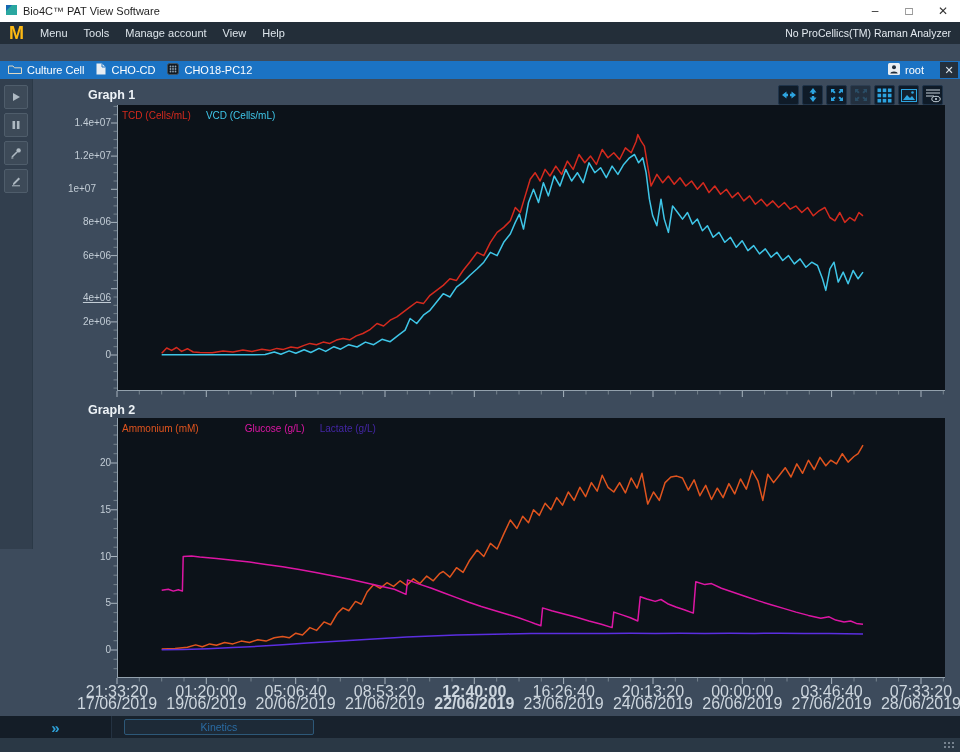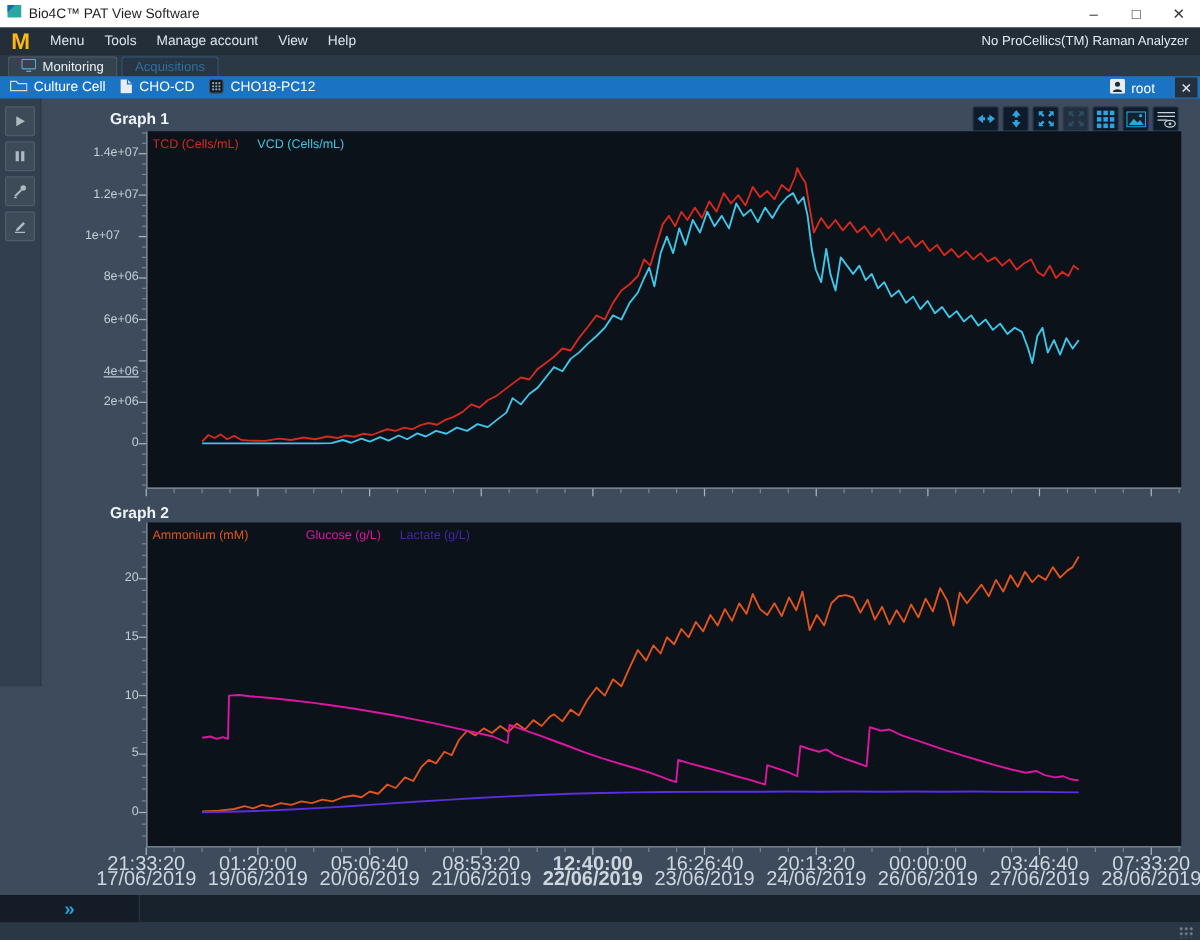--- a/index.html
+++ b/index.html
@@ -21,21 +21,21 @@
 
   
   .tabrow { position:absolute; top:44px; left:0; right:0; height:17px; background:#2b3845; display:flex; align-items:flex-end; padding-left:6px; gap:3px; }
   .tab { height:16px; display:flex; align-items:center; gap:5px; padding:0 10px; font-size:10.5px; border:1px solid #4e5e6c; border-bottom:none; border-radius:3px 3px 0 0; }
   .tab.active { background:#35424f; color:#e9eff4; }
   .tab.inactive { background:#273544; color:#2e6f9f; border-color:#2e5a7a; }
 
   
   .contextbar { position:absolute; top:61px; left:0; right:0; height:18px; background:#1b73c4; display:flex; align-items:center; color:#fff; font-size:11px; padding-left:5px; gap:6px; }
   .ctx-item { display:flex; align-items:center; gap:5px; padding:0 3px; }
-  .ctx-right { margin-left:auto; display:flex; align-items:flex-end; gap:6px; }
+  .ctx-right { margin-left:auto; display:flex; align-items:center; gap:6px; }
   .ctx-user { display:flex; align-items:center; gap:5px; }
   .ctx-close { width:18px; height:16px; background:#24303d; color:#dfe6ec; display:flex; align-items:center; justify-content:center; font-size:11px; margin:0 2px 0 10px; }
 
   
   .main { position:absolute; top:79px; left:0; right:0; height:470px; background:#3d4b5c; }
   .sidebar { position:absolute; left:0; top:0; width:33px; height:100%; background:#323f4e; border-right:1px solid #2b3947; }
   .side-btn { position:absolute; left:4px; width:24px; height:24px; background:#3d4a58; border:1px solid #4f5d6b; border-radius:2px; display:flex; align-items:center; justify-content:center; }
 
   .gtitle { position:absolute; font-size:12.5px; font-weight:bold; color:#eef3f7; }
   .plot { position:absolute; background:#0c1219; }
@@ -81,34 +81,20 @@
   <div class="menubar">
     <span class="m-logo">M</span>
     <span class="menu-item">Menu</span>
     <span class="menu-item">Tools</span>
     <span class="menu-item">Manage account</span>
     <span class="menu-item">View</span>
     <span class="menu-item">Help</span>
     <span class="menu-right">No ProCellics(TM) Raman Analyzer</span>
   </div>
 
-  <div class="tabrow">
-    <div class="tab active">
-      <span>
-        <svg width="12" height="11">
-            <rect x="0.5" y="0.5" width="11" height="7.5" rx="1" fill="none" stroke="#5aa9d6"></rect>
-            <line x1="4" y1="10" x2="8" y2="10" stroke="#5aa9d6"></line>
-          </svg>
-      </span>
-      <span>Monitoring</span>
-    </div>
-    <div class="tab inactive">
-      <span>Acquisitions</span>
-    </div>
-  </div>
 
   <div class="contextbar">
     <div class="ctx-item">
       <span>
         <svg width="14" height="11">
             <path d="M0.5 9.5 V2 H5 L6.5 3.8 H13.5 V9.5 Z" fill="none" stroke="#ded8c2"></path>
           </svg>
       </span>
       <span>Culture Cell</span>
     </div>
@@ -455,18 +441,19 @@
         <div>27/06/2019</div>
       </div>
       <div class="xlab" style="left: 875.97px; top: 607px;">
         <div>07:33:20</div>
         <div>28/06/2019</div>
       </div>
     </div>
 
   <div class="bottombar">
     <div class="expand-btn">»</div>
+    <div class="kinetics-tab">Kinetics</div>
   </div>
   <div class="statusbar">
     <div class="grip"></div>
   </div>
 
 </div>
 
 </body></html>

